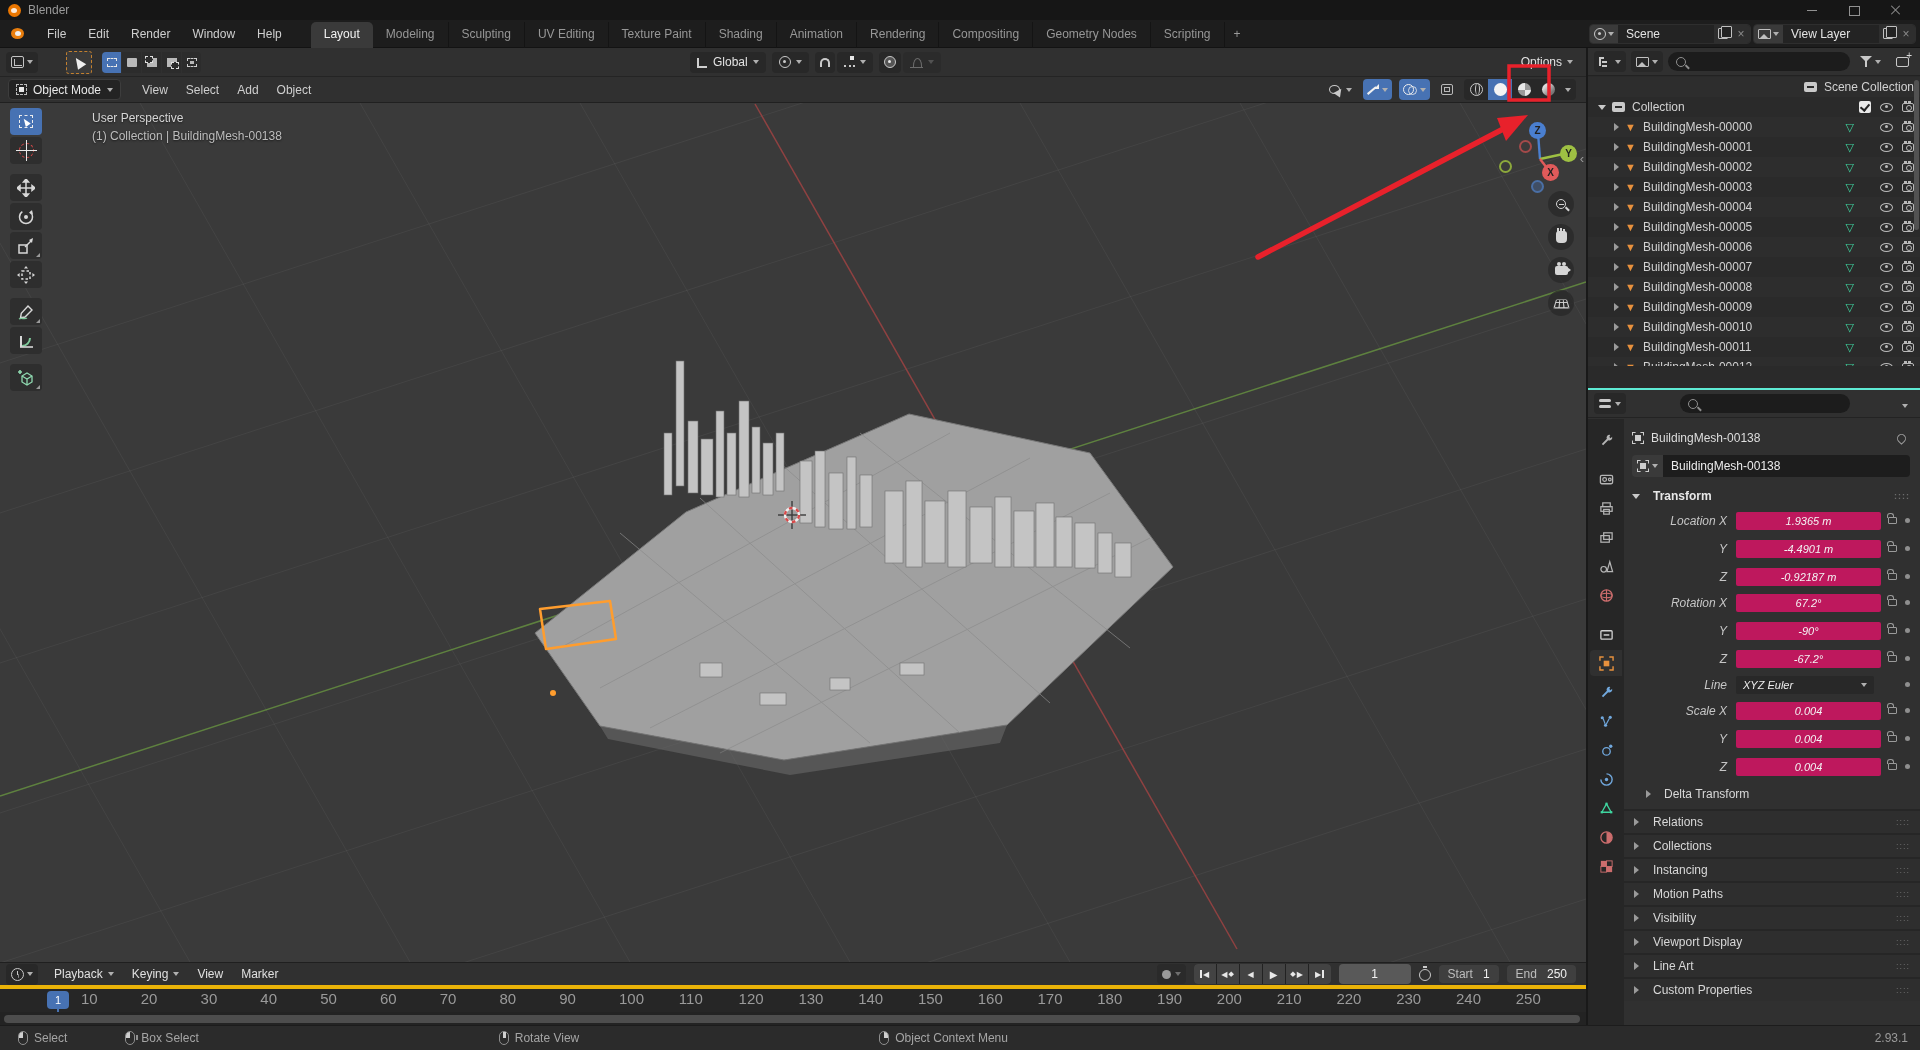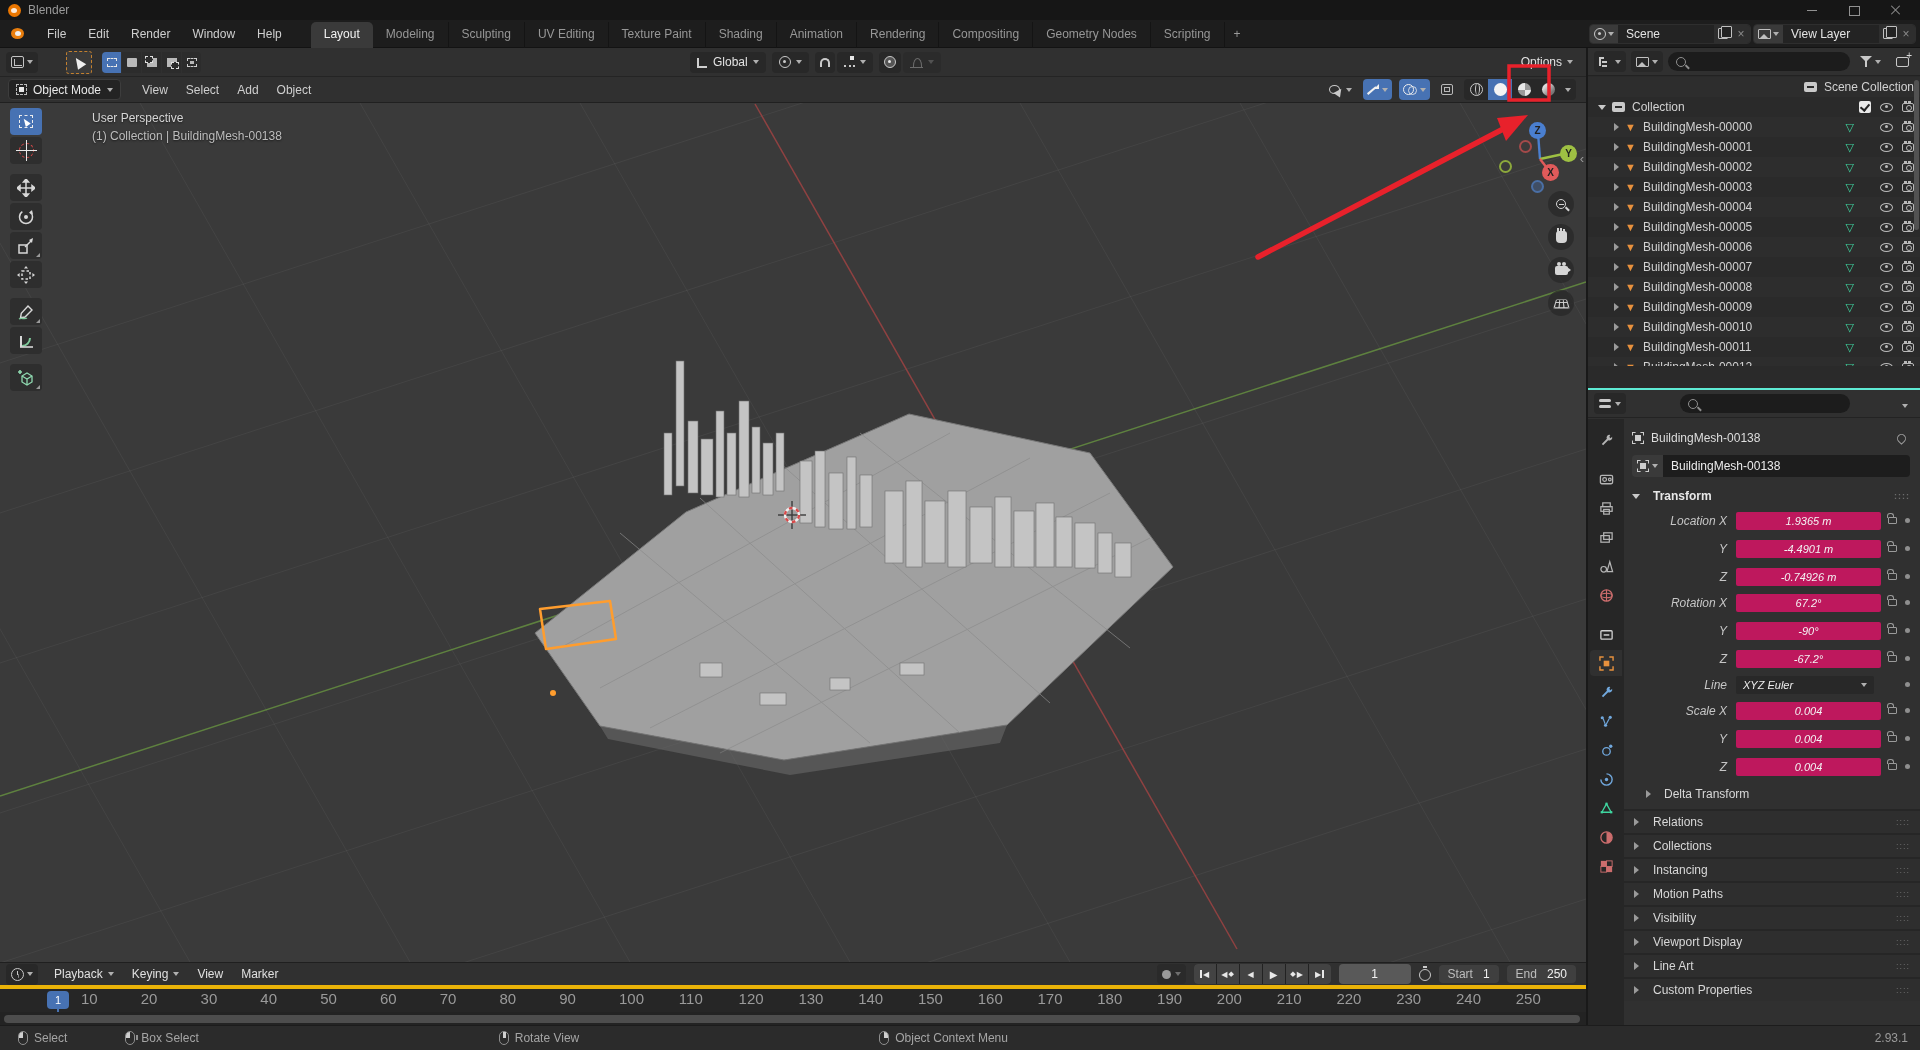--- a/index.html
+++ b/index.html
@@ -1049,21 +1049,21 @@
 
               <div class="trow">
                 <span class="tlabel">Y</span>
                 <span class="tfield">-4.4901 m</span>
                 <span class="lock"></span>
                 <span class="adot"></span>
               </div>
 
               <div class="trow">
                 <span class="tlabel">Z</span>
-                <span class="tfield">-0.74926 m</span>
+                <span class="tfield">-0.92187 m</span>
                 <span class="lock"></span>
                 <span class="adot"></span>
               </div>
             </div>
           <div class="trows gaptop">
 
               <div class="trow">
                 <span class="tlabel">Rotation X</span>
                 <span class="tfield">67.2°</span>
                 <span class="lock"></span>

